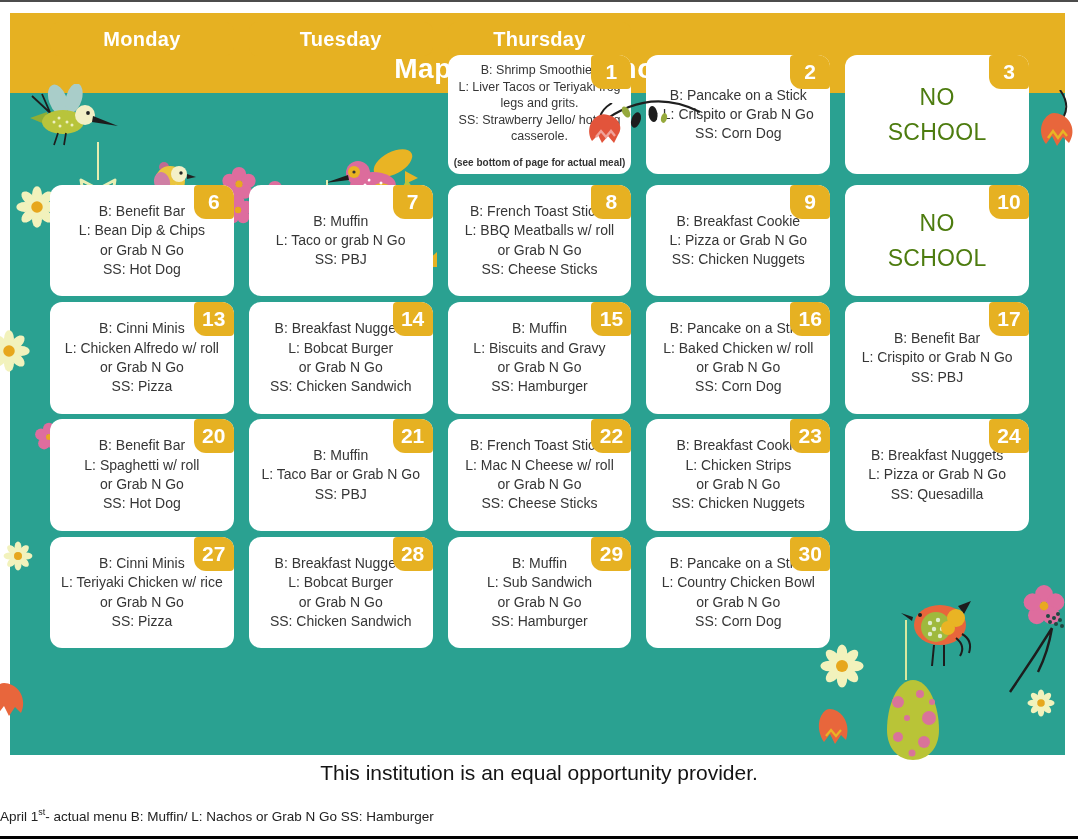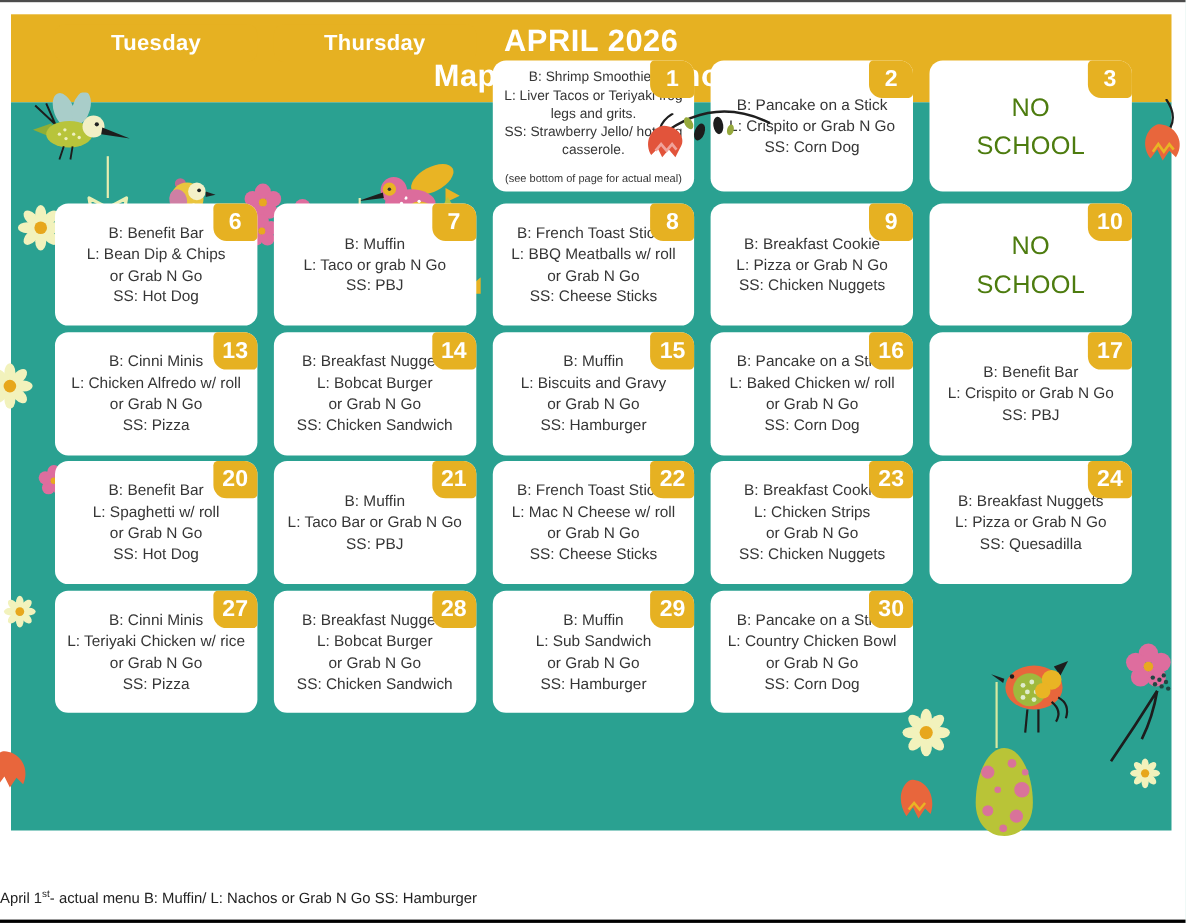--- a/index.html
+++ b/index.html
@@ -31,21 +31,21 @@
 
   .card{position:relative;background:#fff;border-radius:12px;display:flex;flex-direction:column;
     align-items:center;justify-content:center;text-align:center;padding:6px 2px;}
   .badge{position:absolute;top:0;right:0;width:40px;height:34px;background:#e6b122;color:#fff;
     font-size:21px;font-weight:700;display:flex;align-items:center;justify-content:center;
     border-radius:4px 12px 4px 12px;}
   .line{font-size:14px;line-height:1.38;color:#363636;white-space:nowrap;}
   .no-school .line{font-size:23px;line-height:1.5;color:#4d7c0f;letter-spacing:0.3px;}
   .card.small-text{justify-content:flex-start;padding-top:7px;padding-bottom:6px;}
   .card.small-text .line{font-size:12.5px;line-height:1.32;}
-  .note{font-size:10px;font-weight:400;color:#333;margin-top:auto;white-space:nowrap;text-align:center;}
+  .note{font-size:10px;font-weight:700;color:#333;margin-top:auto;white-space:nowrap;text-align:center;}
   .cell-empty{background:transparent;}
 
   
   .footer-line1{position:absolute;top:761px;left:0;width:100%;text-align:center;font-size:21px;color:#141414;z-index:4;}
   .footer-line2{position:absolute;top:807px;left:0;width:100%;text-align:left;font-size:13.5px;color:#222;z-index:4;}
   .footer-line2 sup{font-size:9px;}
 
   
   .dec{position:absolute;z-index:2;}
   .dec.front{z-index:5;}
@@ -316,20 +316,21 @@
         <circle cx="56" cy="6" r="2"></circle>
         <circle cx="70" cy="16" r="2"></circle>
         <circle cx="66" cy="4" r="2"></circle>
       </g>
   </svg>
   <svg class="dec" style="left:1026px;top:688px;width:30px;height:30px">
       <use href="#sym-daisy"></use>
     </svg>
 
   <div class="row" id="weekday-row">
+      <div class="day-pill">Monday</div>
       <div class="day-pill">Tuesday</div>
       <div class="day-pill">Thursday</div>
     </div>
   <div class="row" id="week-1">
       <div class="cell-empty"></div>
       <div class="cell-empty"></div>
       <div class="card small-text">
         <div class="badge">1</div>
         <div class="line">B: Shrimp Smoothies</div>
         <div class="line">L: Liver Tacos or Teriyaki frog</div>
@@ -479,18 +480,19 @@
       <div class="card">
         <div class="badge">30</div>
         <div class="line">B: Pancake on a Stick</div>
         <div class="line">L: Country Chicken Bowl</div>
         <div class="line">or Grab N Go</div>
         <div class="line">SS: Corn Dog</div>
       </div>
       <div class="cell-empty"></div>
     </div>
 
+  <div class="footer-line1">This institution is an equal opportunity provider.</div>
   <div class="footer-line2">
     <span>April 1</span><sup>st</sup><span>- actual menu B: Muffin/ L: Nachos or Grab N Go SS: Hamburger</span>
   </div>
 
   <div class="edge-bottom"></div>
 </div>
 
 </body></html>

